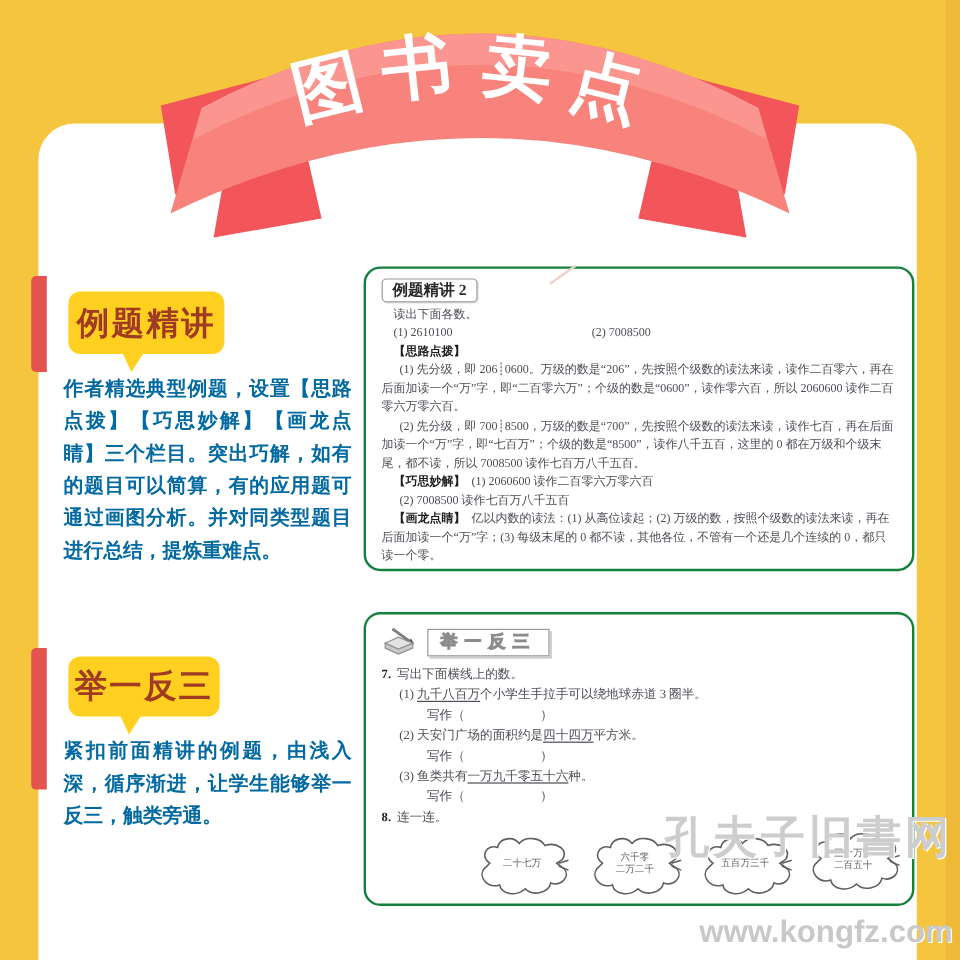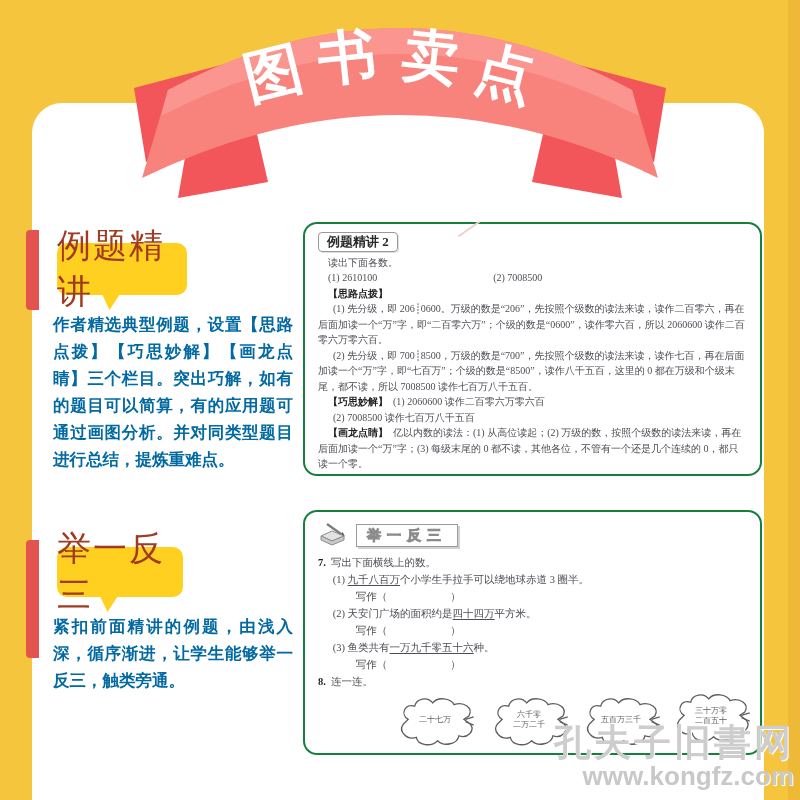--- a/index.html
+++ b/index.html
@@ -14,21 +14,21 @@
   .bchar{position:absolute;color:#FFFFFF;font-weight:bold;font-size:58px;line-height:1;}
   .bc0{left:124px;top:44px;transform:rotate(-14deg);}
   .bc1{left:198px;top:28px;transform:rotate(-6deg);}
   .bc2{left:282px;top:28px;transform:rotate(6deg);}
   .bc3{left:356px;top:44px;transform:rotate(14deg);}
   
   .tab{position:absolute;left:26px;width:13px;background:#E4544E;border-radius:4px 0 0 4px;}
   .tab1{top:230px;height:80px;}
   .tab2{top:540px;height:118px;}
   .bubble{position:absolute;left:57px;background:#FFD01F;border-radius:10px;
-          color:#A03A22;font-weight:normal;font-size:34px;letter-spacing:2px;
+          color:#A03A22;font-weight:bold;font-size:27px;letter-spacing:2px;
           display:flex;align-items:center;justify-content:center;}
   .bubble1{top:243px;width:130px;height:52px;}
   .bubble2{top:547px;width:126px;height:50px;}
   .bubble-tail{position:absolute;width:0;height:0;border-left:11px solid transparent;
                border-right:8px solid transparent;border-top:17px solid #FFD01F;
                transform:skewX(-10deg);}
   .tail1{left:100px;top:293px;}
   .tail2{left:98px;top:595px;}
   .desc{position:absolute;left:53px;width:240px;color:#0369a1;font-weight:bold;
         font-size:16.5px;line-height:27px;text-align:justify;}
@@ -65,21 +65,21 @@
   .leaf-label{position:absolute;left:8px;top:0;width:64px;height:52px;display:flex;
               align-items:center;justify-content:center;text-align:center;
               font-size:8px;line-height:10px;color:#5E5E5E;white-space:pre-line;}
   .lf0{left:0;}   .lf1{left:94px;} .lf2{left:186px;} .lf3{left:276px;top:-4px;}
   
   .watermark{position:absolute;right:6px;bottom:10px;text-align:right;
              font-family:"Liberation Serif","DejaVu Serif",serif;}
   .wm1{font-size:37px;font-weight:bold;color:#CDCDCD;letter-spacing:3px;
        text-shadow:1px 1px 0 #FFFFFF;line-height:38px;}
   .wm2{font-size:26px;font-weight:bold;color:#C8C8C8;text-shadow:1px 1px 0 #FFFFFF;
-       line-height:28px;font-family:"Liberation Sans",sans-serif;}
+       line-height:28px;font-family:"Liberation Sans",sans-serif;margin-top:44px;}
 </style>
 </head>
 <body>
 
 <div class="page">
 
   <div class="edge-strip"></div>
   <div class="sheet"></div>
 
   <div class="tab tab1"></div>

